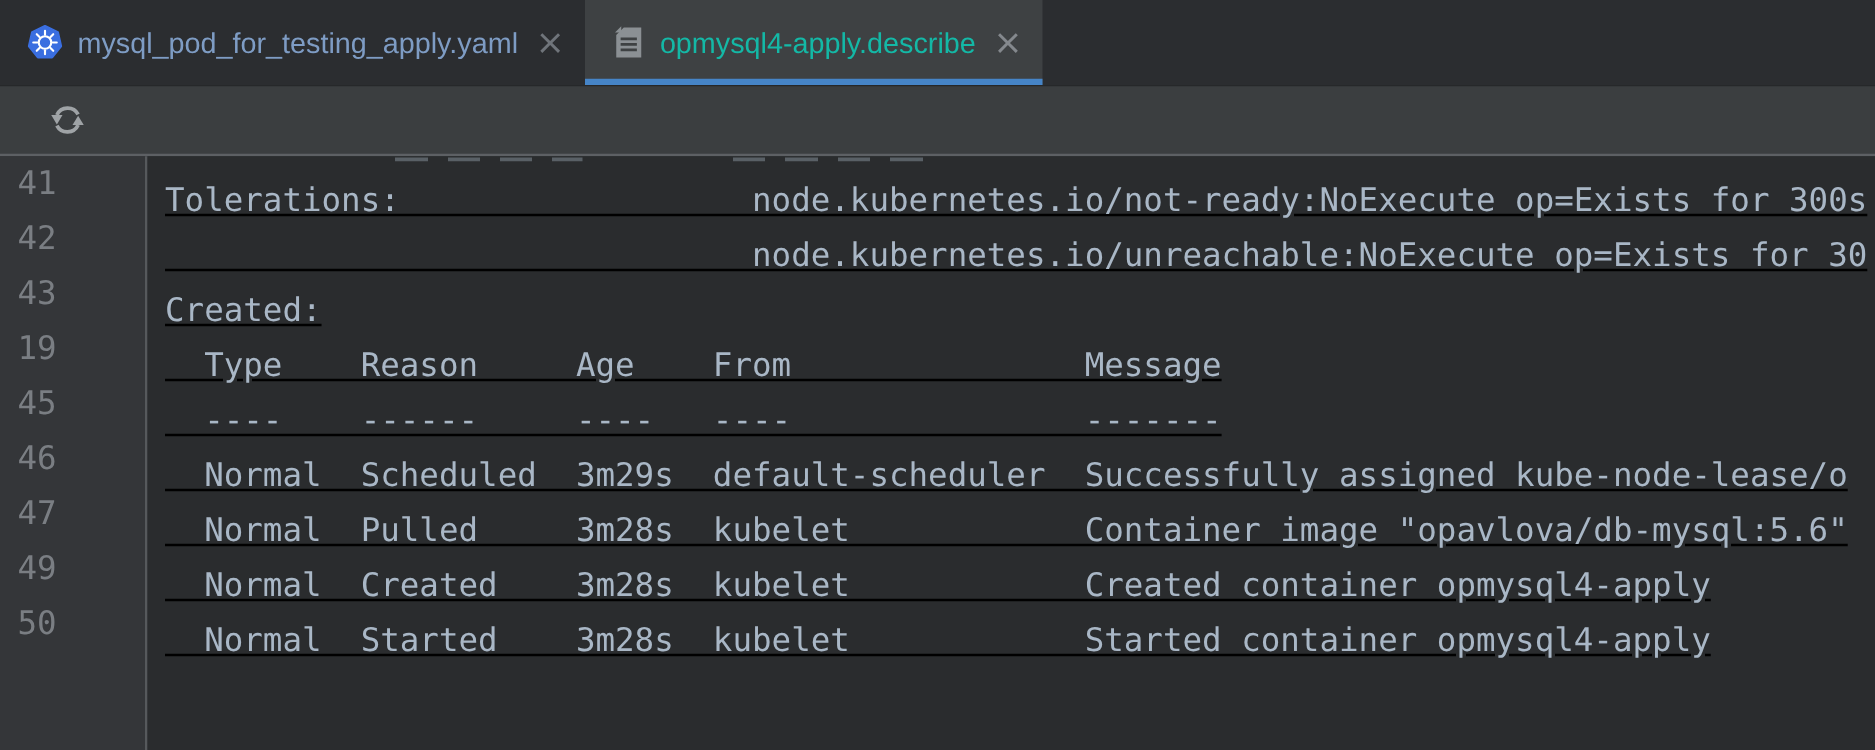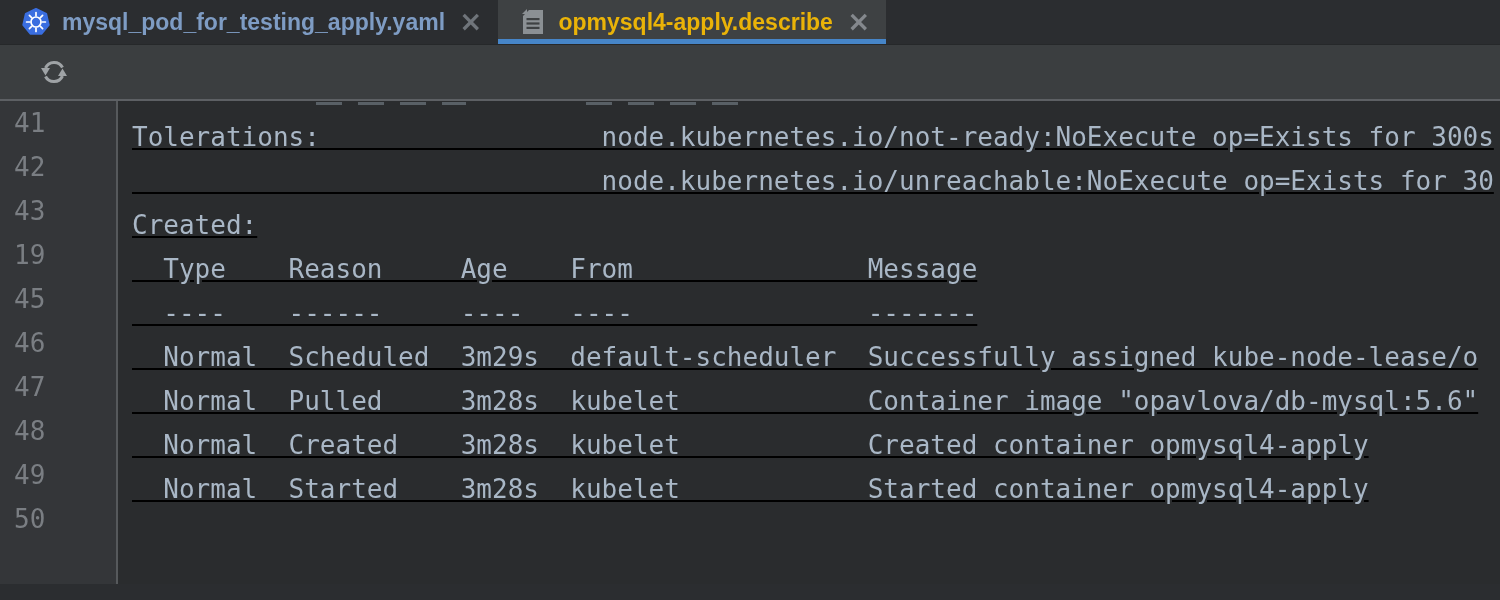--- a/index.html
+++ b/index.html
@@ -1,26 +1,26 @@
 <!DOCTYPE html>
 <html><head>
 <meta charset="utf-8">
 <style>
   * { margin:0; padding:0; box-sizing:border-box; }
   html,body { width:1500px; height:600px; overflow:hidden; background:#2b2d30; }
 
   
-  .tabbar { height:44px; background:#2b2d30; display:flex; align-items:stretch;font-weight:bold; }
+  .tabbar { height:68px; background:#2b2d30; display:flex; align-items:stretch; }
   .tab { display:flex; align-items:center; padding:0 16px 0 22px; position:relative;
          font-family:"Liberation Sans", sans-serif; font-size:23px; cursor:default; }
   .tab .tab-icon { margin-right:12px; display:flex; align-items:center; }
   .tab-label { white-space:nowrap; }
   .tab.inactive .tab-label { color:#7e9cc4; }
   .tab.active { background:#3e4143; }
-  .tab.active .tab-label { color:#eab308; }
+  .tab.active .tab-label { color:#14b8a6; }
   .tab-close { margin-left:14px; font-size:28px; line-height:1; color:#6f747a;
                font-family:"DejaVu Sans", sans-serif; }
   .tab.active .tab-close { color:#84888d; }
   .tab-underline { position:absolute; left:0; right:0; bottom:0; height:5px; background:#4685c8; }
 
   
   .toolbar { height:57px; background:#3b3e40; border-top:1px solid #26282a;
              border-bottom:2px solid #5d6064; display:flex; align-items:center; padding-left:36px; }
   .icon-btn { width:36px; height:36px; display:flex; align-items:center; justify-content:center;
               background:transparent; border:none; cursor:pointer; }
@@ -103,21 +103,20 @@
 <div class="main">
   <div class="gutter">
     <div class="gutter-inner">
         <div class="gutter-num">41</div>
         <div class="gutter-num">42</div>
         <div class="gutter-num">43</div>
         <div class="gutter-num">19</div>
         <div class="gutter-num">45</div>
         <div class="gutter-num">46</div>
         <div class="gutter-num">47</div>
-        <div class="gutter-num">48</div>
         <div class="gutter-num">49</div>
         <div class="gutter-num">50</div>
       </div>
   </div>
   <div class="editor">
     <span class="clip-frag left"></span>
     <span class="clip-frag right"></span>
     <div class="code-inner">
         <div class="code-line">Tolerations:                  node.kubernetes.io/not-ready:NoExecute op=Exists for 300s</div>
         <div class="code-line">                              node.kubernetes.io/unreachable:NoExecute op=Exists for 30</div>

